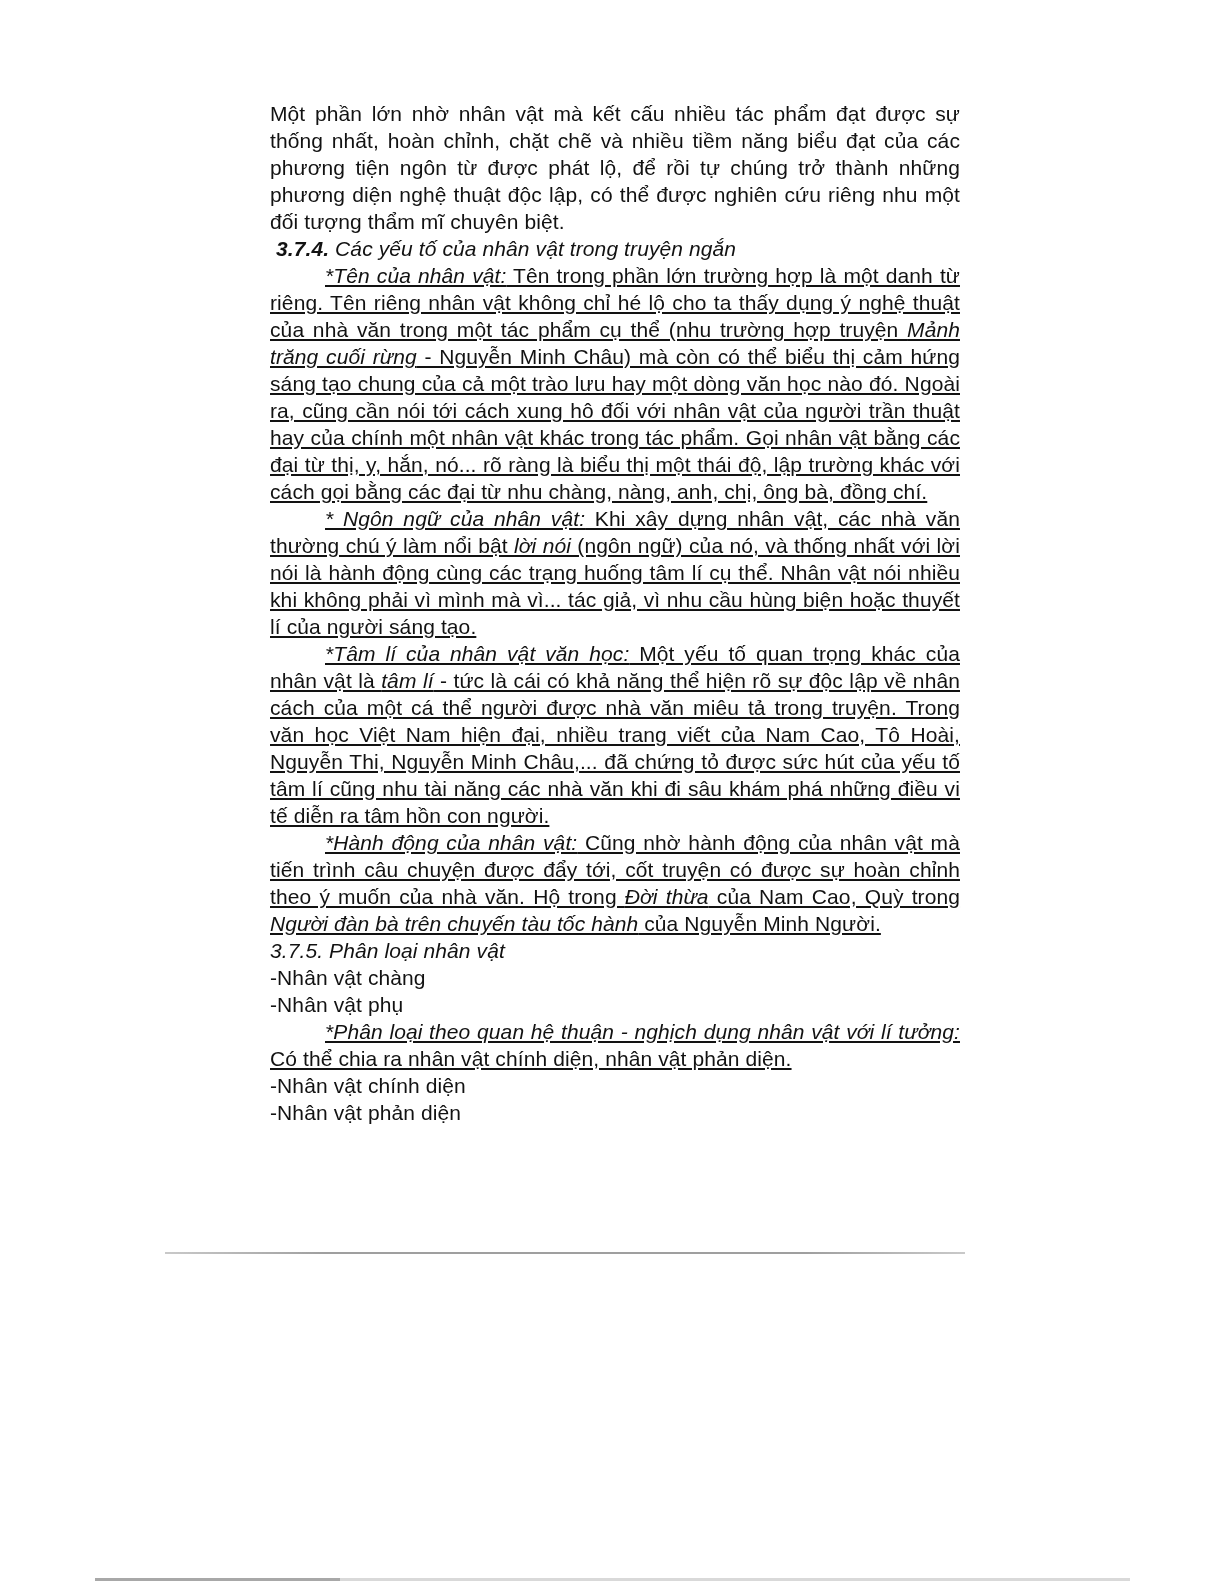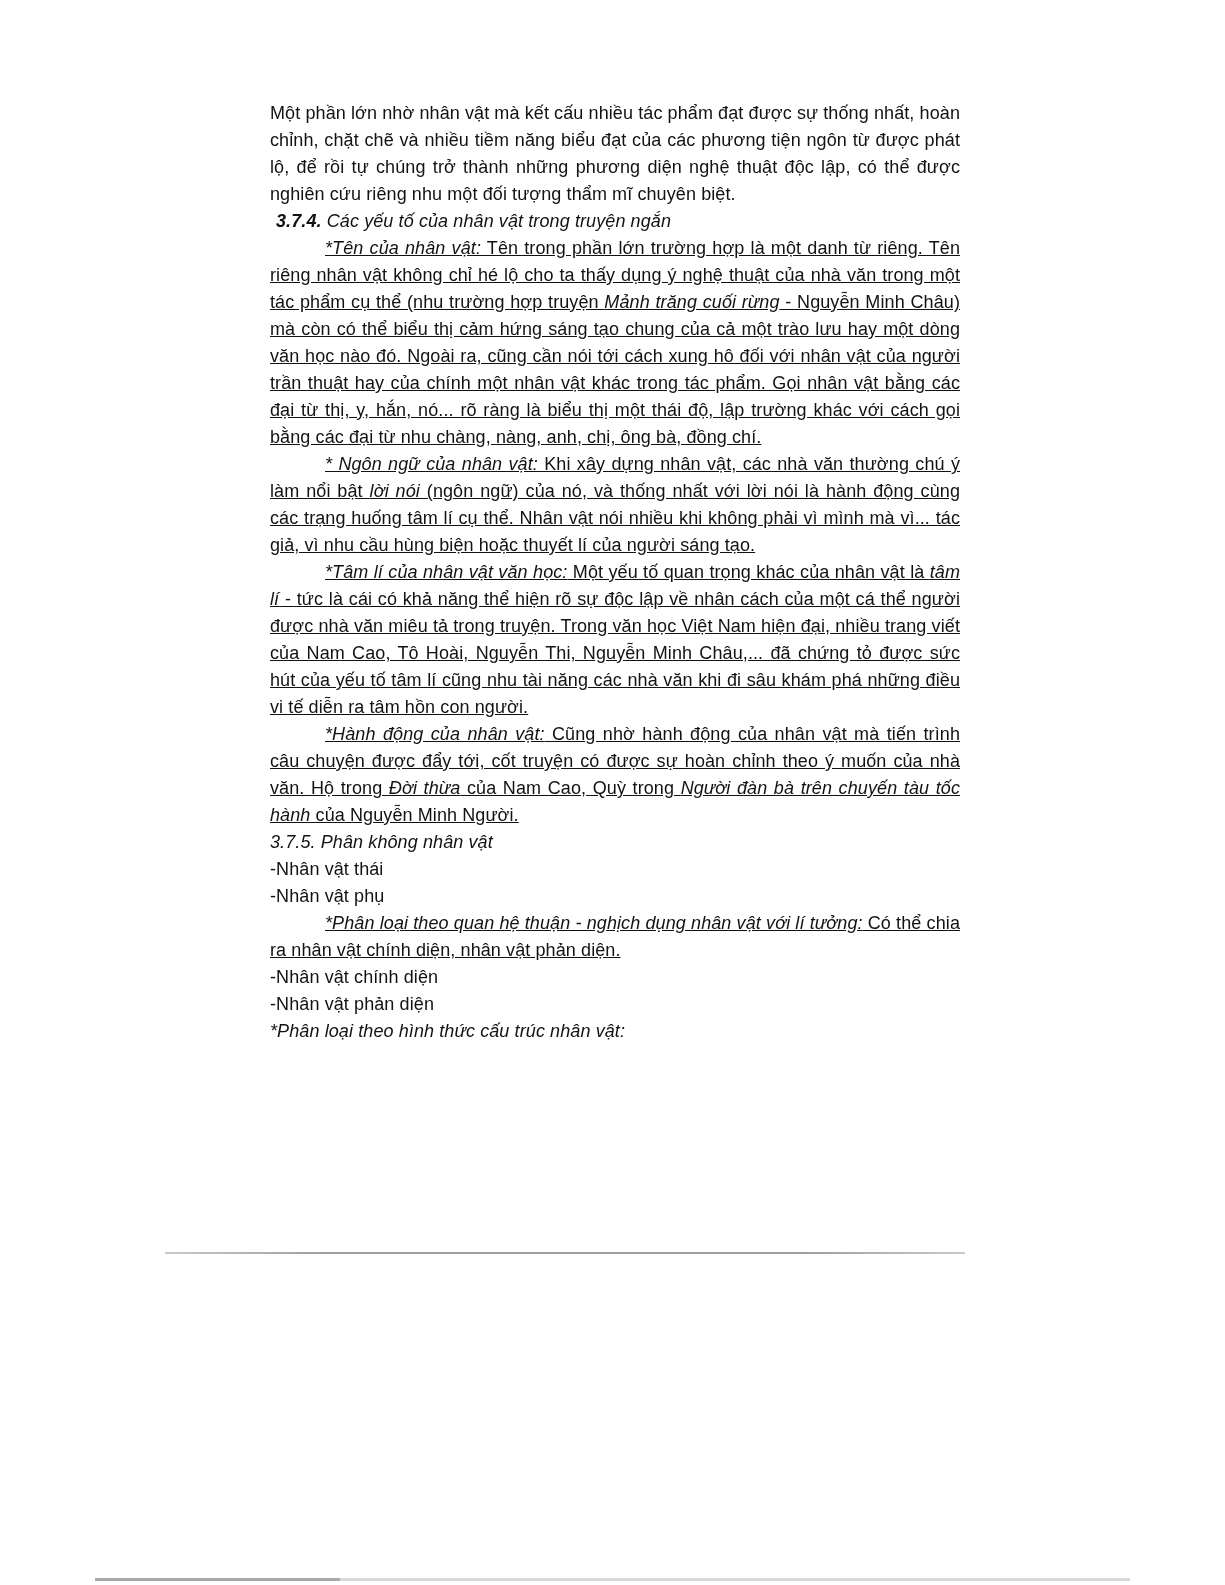--- a/index.html
+++ b/index.html
@@ -14,21 +14,21 @@
     background: #ffffff;
     font-family: "Liberation Sans", "DejaVu Sans", sans-serif;
     color: #121212;
     overflow: hidden;
   }
   .text-block {
     position: absolute;
     left: 270px;
     top: 100px;
     width: 690px;
-    font-size: 18px;
+    font-size: 21px;
     line-height: 27px;
     text-align: justify;
     letter-spacing: 0.1px;
   }
   .para {
     margin: 0;
     padding: 0;
   }
   .para.indent {
     text-indent: 55px;
@@ -67,24 +67,23 @@
 <body>
 
 <div class="page">
   <div class="text-block">
       <p class="para"><span>Một phần lớn nhờ nhân vật mà kết cấu nhiều tác phẩm đạt được sự thống nhất, hoàn chỉnh, chặt chẽ và nhiều tiềm năng biểu đạt của các phương tiện ngôn từ được phát lộ, để rồi tự chúng trở thành những phương diện nghệ thuật độc lập, có thể được nghiên cứu riêng nhu một đối tượng thẩm mĩ chuyên biệt.</span></p>
       <p class="para"><span class="it bd">3.7.4.</span><span class="it"> Các yếu tố của nhân vật trong truyện ngắn</span></p>
       <p class="para indent"><span class="it">*Tên của nhân vật:</span><span> Tên trong phần lớn trường hợp là một danh từ riêng. Tên riêng nhân vật không chỉ hé lộ cho ta thấy dụng ý nghệ thuật của nhà văn trong một tác phẩm cụ thể (nhu trường hợp truyện </span><span class="it">Mảnh trăng cuối rừng</span><span> - Nguyễn Minh Châu) mà còn có thể biểu thị cảm hứng sáng tạo chung của cả một trào lưu hay một dòng văn học nào đó. Ngoài ra, cũng cần nói tới cách xung hô đối với nhân vật của người trần thuật hay của chính một nhân vật khác trong tác phẩm. Gọi nhân vật bằng các đại từ thị, y, hắn, nó... rõ ràng là biểu thị một thái độ, lập trường khác với cách gọi bằng các đại từ nhu chàng, nàng, anh, chị, ông bà, đồng chí.</span></p>
       <p class="para indent"><span class="it">* Ngôn ngữ của nhân vật:</span><span> Khi xây dựng nhân vật, các nhà văn thường chú ý làm nổi bật </span><span class="it">lời nói</span><span> (ngôn ngữ) của nó, và thống nhất với lời nói là hành động cùng các trạng huống tâm lí cụ thể. Nhân vật nói nhiều khi không phải vì mình mà vì... tác giả, vì nhu cầu hùng biện hoặc thuyết lí của người sáng tạo.</span></p>
       <p class="para indent"><span class="it">*Tâm lí của nhân vật văn học:</span><span> Một yếu tố quan trọng khác của nhân vật là </span><span class="it">tâm lí</span><span> - tức là cái có khả năng thể hiện rõ sự độc lập về nhân cách của một cá thể người được nhà văn miêu tả trong truyện. Trong văn học Việt Nam hiện đại, nhiều trang viết của Nam Cao, Tô Hoài, Nguyễn Thi, Nguyễn Minh Châu,... đã chứng tỏ được sức hút của yếu tố tâm lí cũng nhu tài năng các nhà văn khi đi sâu khám phá những điều vi tế diễn ra tâm hồn con người.</span></p>
       <p class="para indent"><span class="it">*Hành động của nhân vật:</span><span> Cũng nhờ hành động của nhân vật mà tiến trình câu chuyện được đẩy tới, cốt truyện có được sự hoàn chỉnh theo ý muốn của nhà văn. Hộ trong </span><span class="it">Đời thừa</span><span> của Nam Cao, Quỳ trong </span><span class="it">Người đàn bà trên chuyến tàu tốc hành</span><span> của Nguyễn Minh Người.</span></p>
-      <p class="para"><span class="it">3.7.5. Phân không nhân vật</span></p>
-      <p class="para noj"><span>-Nhân vật thái</span></p>
+      <p class="para"><span class="it">3.7.5. Phân loại nhân vật</span></p>
+      <p class="para noj"><span>-Nhân vật chàng</span></p>
       <p class="para noj"><span>-Nhân vật phụ</span></p>
       <p class="para indent"><span class="it">*Phân loại theo quan hệ thuận - nghịch dụng nhân vật với lí tưởng:</span><span> Có thể chia ra nhân vật chính diện, nhân vật phản diện.</span></p>
       <p class="para noj"><span>-Nhân vật chính diện</span></p>
       <p class="para noj"><span>-Nhân vật phản diện</span></p>
-      <p class="para noj"><span class="it">*Phân loại theo hình thức cấu trúc nhân vật:</span></p>
     </div>
   <div class="footer-divider"></div>
   <div class="bottom-line seg-dark"></div>
   <div class="bottom-line seg-light"></div>
 </div>
 
 </body></html>

